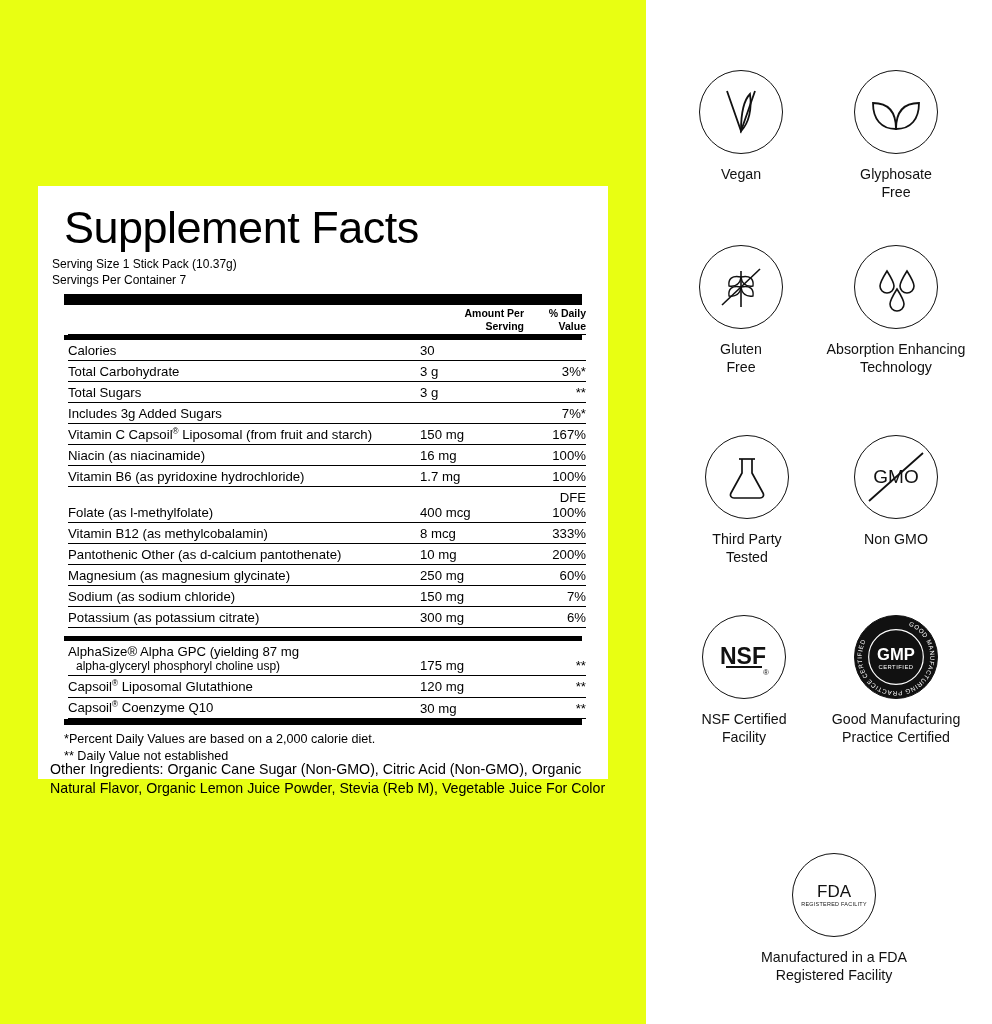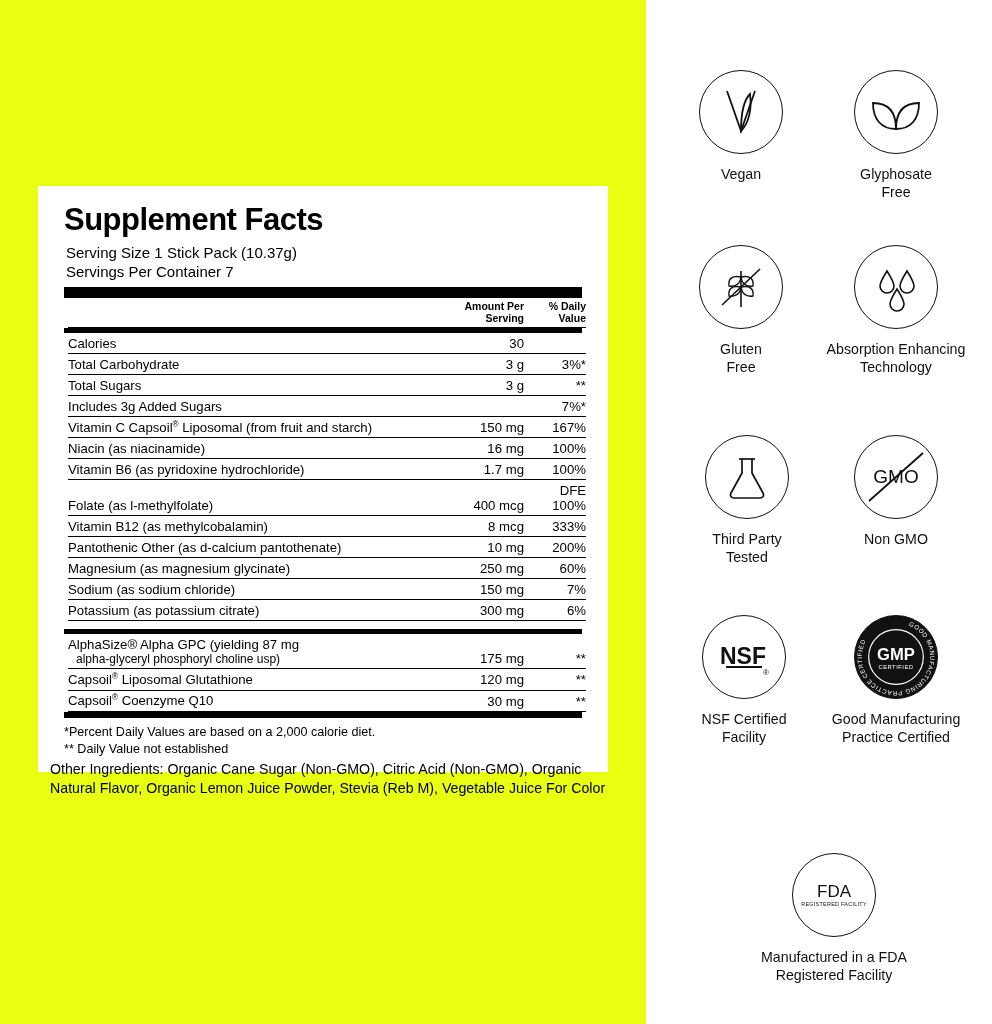--- a/index.html
+++ b/index.html
@@ -29,30 +29,29 @@
     left: 38px;
     top: 186px;
     width: 570px;
     background: #ffffff;
     padding: 14px 12px 14px 12px;
   }
   .facts-inner {
     padding: 0 2px;
   }
   .facts-title {
-    font-size: 31px;
-    font-weight: bold;
+    font-size: 45px;
+    font-weight: normal;
     letter-spacing: -0.5px;
     color: #000;
     line-height: 1.05;
     margin: 4px 0 6px 12px;
   }
   .serving-lines {
-    margin-left: 14px;
-    font-size: 15px;
+    font-size: 12px;
     color: #000;
     line-height: 1.28;
   }
   .rule-thick {
     height: 11px;
     background: #000;
     margin: 6px 12px 0 12px;
   }
   .rule-med {
     height: 5px;
@@ -71,21 +70,21 @@
     border-collapse: collapse;
     font-size: 13.2px;
     color: #000;
   }
   table.facts td {
     padding: 2.5px 0 2.5px 0;
     border-bottom: 1px solid #000;
     vertical-align: bottom;
   }
   td.nm { text-align: left; }
-  td.amt { text-align: right; width: 104px; padding-right: 10px; }
+  td.amt { width: 104px; padding-right: 10px; }
   td.dv  { text-align: right; width: 62px; }
   .hdr-row td {
     border-bottom: none;
     font-size: 10.5px;
     font-weight: bold;
     line-height: 1.15;
     text-align: right;
     padding-bottom: 4px;
   }
   .indent1 { padding-left: 14px; }

